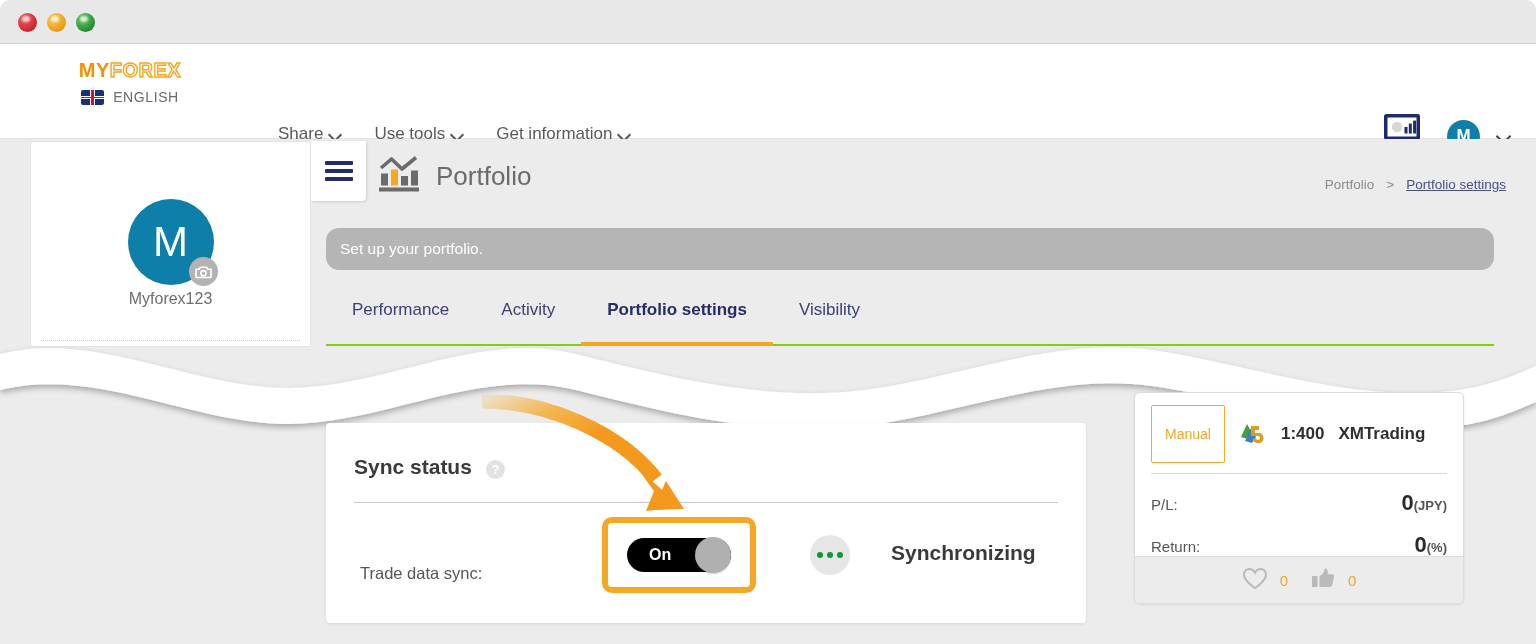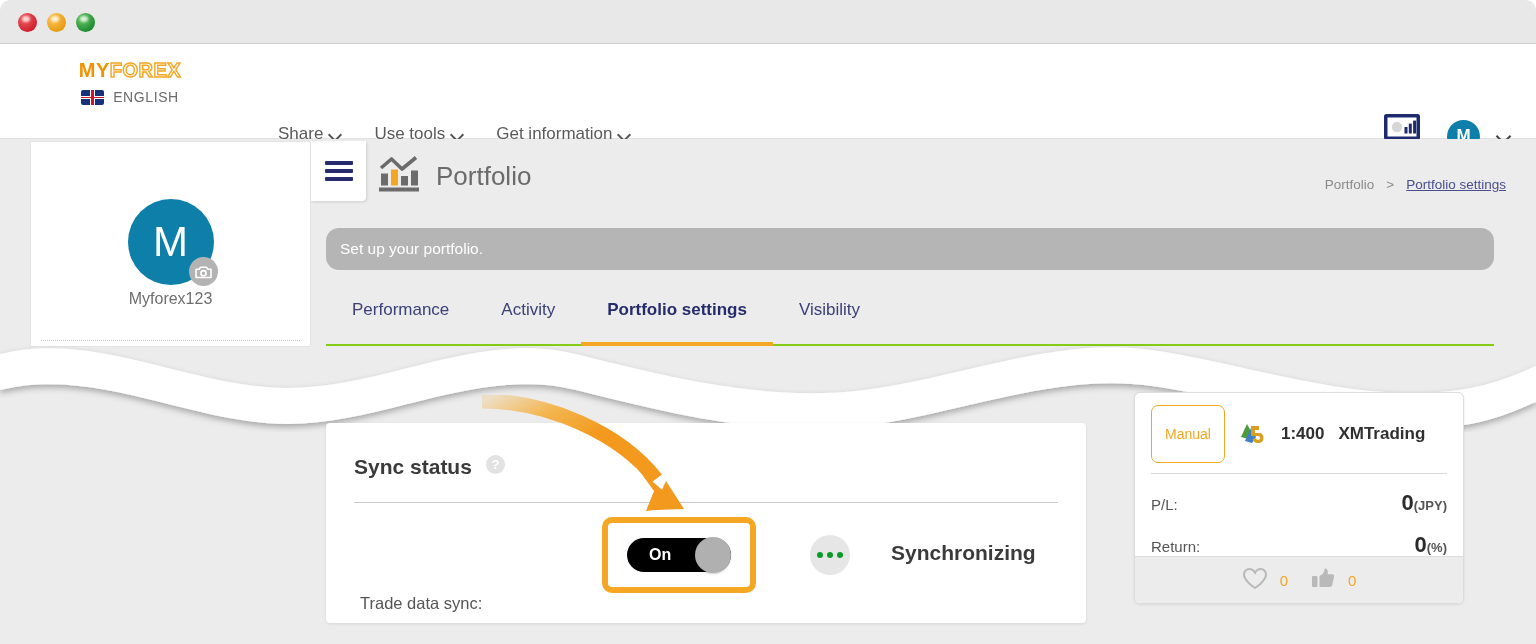--- a/index.html
+++ b/index.html
@@ -167,29 +167,29 @@
     position: absolute; left: 0; top: 340px; width: 1536px; height: 92px;
     pointer-events: none;
   }
 
   
   .sync-card {
     position: absolute; left: 326px; top: 423px; width: 760px; height: 200px;
     background: #fff; border-radius: 4px;
     box-shadow: 0 1px 3px rgba(0,0,0,.10);
   }
-  .sync-title-row { position: absolute; left: 28px; top: 32px; display:flex; align-items:flex-start; gap: 14px; }
+  .sync-title-row { position: absolute; left: 28px; top: 32px; display:flex; align-items:flex-end; gap: 14px; }
   .sync-title { font-size: 21px; font-weight: 700; color: #3a3a3a; }
   .help-dot {
     width: 19px; height: 19px; border-radius: 50%; background: #e2e2e2;
     color: #fff; font-size: 13px; font-weight: 700;
     display:flex; align-items:center; justify-content:center; cursor:pointer;
   }
   .sync-hr { position: absolute; left: 28px; right: 28px; top: 79px; border-top: 1.5px solid #c9c9c9; }
-  .sync-row { position: absolute; left: 34px; top: 110px; right: 16px; height: 80px; display:flex; align-items:flex-end; }
+  .sync-row { position: absolute; left: 34px; top: 110px; right: 16px; height: 80px; display:flex; align-items:center; }
   .sync-label { font-size: 16.5px; color: #555; width: 252px; }
 
   .toggle-highlight {
     position: absolute; left: 602px; top: 517px; width: 154px; height: 76px;
     border: 6px solid #F5A623; border-radius: 10px; background: #fff;
   }
   .toggle {
     position: absolute; left: 627px; top: 538px;
     width: 104px; height: 34px; border-radius: 17px;
     background: #000000; display:flex; align-items:center;
@@ -215,21 +215,21 @@
 
   
   .acct-card {
     position: absolute; left: 1134px; top: 392px; width: 330px; height: 212px;
     background: #fff; border: 1px solid #dcdcdc; border-radius: 6px;
     box-shadow: 0 1px 3px rgba(0,0,0,.08);
     overflow: hidden;
   }
   .acct-top { display:flex; align-items:center; gap: 14px; padding: 12px 16px 10px 16px; }
   .badge-manual {
-    border: 1.5px solid #F5A623; color: #F5A623; border-radius: 7px;
+    border: 1.5px solid #F5A623; color: #F5A623; border-radius: 2px;
     font-size: 14px; padding: 20px 13px;
   }
   .mt5-logo { width: 28px; height: 26px; }
   .lev { font-size: 17px; font-weight: 700; color: #2f2f2f; }
   .broker { font-size: 17px; font-weight: 700; color: #2f2f2f; }
   .acct-hr { margin: 0 16px; border-top: 1px solid #d9d9d9; }
   .acct-row {
     display:flex; align-items:baseline; padding: 16px 16px 0 16px;
   }
   .acct-k { font-size: 15px; color: #555; }

